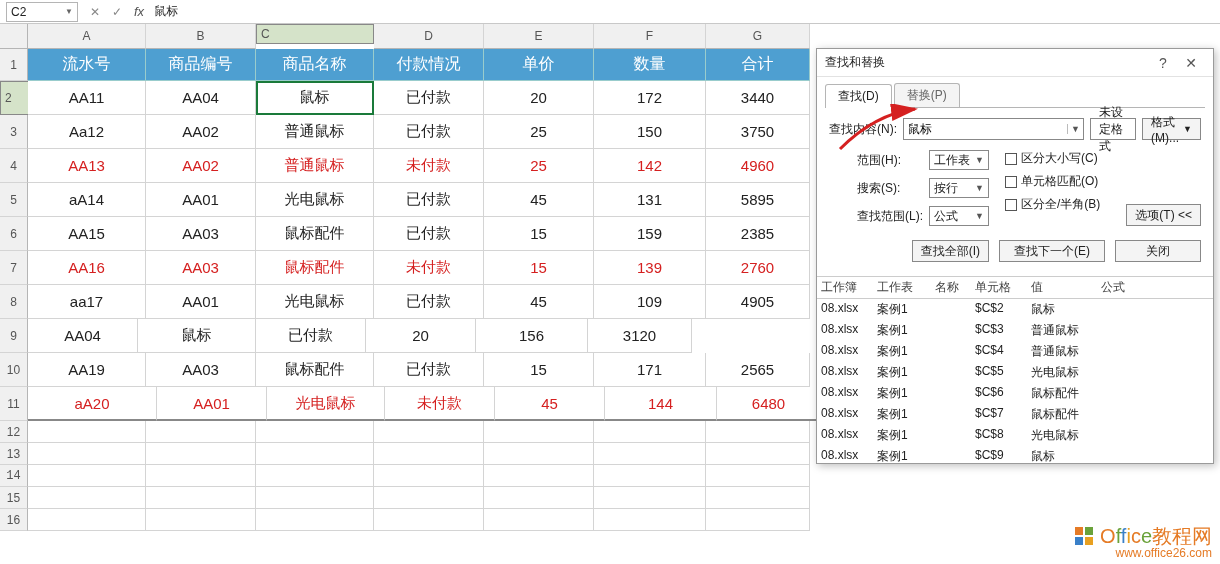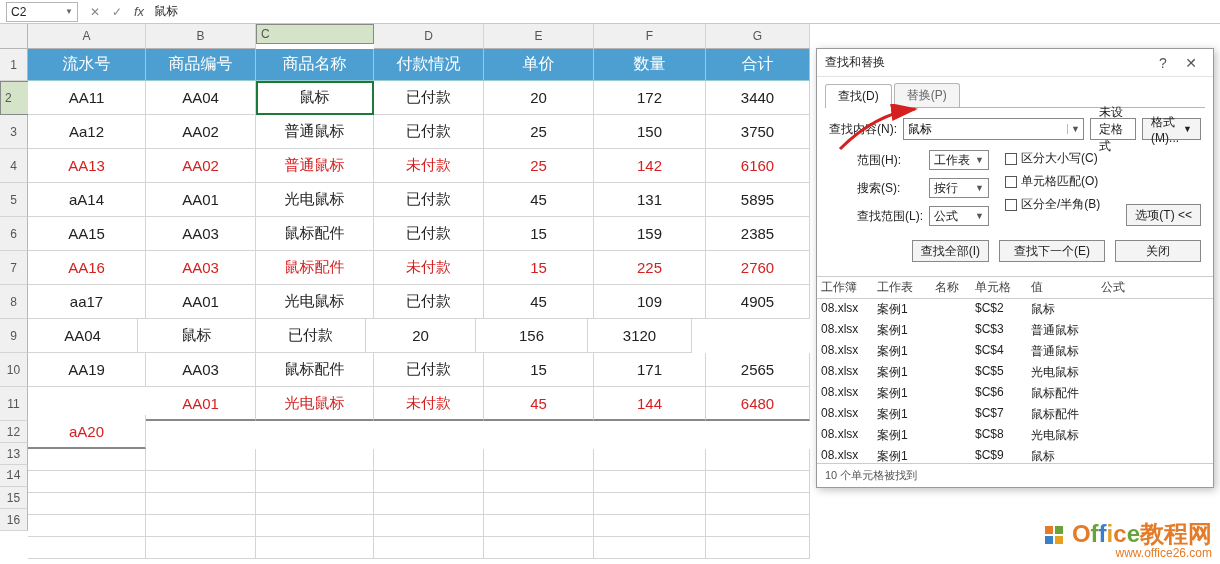--- a/index.html
+++ b/index.html
@@ -58,21 +58,21 @@
   .reshdr { display:flex; border-top:1px solid #ccc; border-bottom:1px solid #ccc; font-size:12px; color:#444; }
   .reshdr div, .resrow div { padding:2px 4px; }
   .reslist { max-height:164px; overflow:hidden; }
   .resrow { display:flex; font-size:12px; }
   .c-wb { width:56px; } .c-ws { width:58px; } .c-nm { width:40px; } .c-cell { width:56px; } .c-val { width:70px; } .c-fm { flex:1; }
   .status { border-top:1px solid #ccc; padding:4px 8px; font-size:11px; color:#555; }
   
   .arrow { position:absolute; z-index:60; pointer-events:none; }
   
   .wm { position:absolute; right:8px; bottom:4px; z-index:55; font-family:Arial,sans-serif; }
-  .wm .l1 { font-size:24px; font-weight:bold; }
+  .wm .l1 { font-size:20px; font-weight:normal; }
   .wm .l2 { font-size:12px; color:#e57b26; text-align:right; margin-top:-4px; }
   .wm .o { color:#e57b26; } .wm .g { color:#6aa23a; } .wm .b { color:#3a80c8; } .wm .y { color:#e8a020; }
 </style>
 </head>
 <body>
 
 <div class="fbar">
   <div class="namebox">
     <span>C2</span>
     <span class="tri">▼</span>
@@ -142,21 +142,21 @@
         <div class="cell" style="width: 112px; height: 34px;">150</div>
         <div class="cell" style="width: 104px; height: 34px;">3750</div>
       </div>
       <div class="row">
         <div class="cell red" style="width: 118px; height: 34px;">AA13</div>
         <div class="cell red" style="width: 110px; height: 34px;">AA02</div>
         <div class="cell red" style="width: 118px; height: 34px;">普通鼠标</div>
         <div class="cell red" style="width: 110px; height: 34px;">未付款</div>
         <div class="cell red" style="width: 110px; height: 34px;">25</div>
         <div class="cell red" style="width: 112px; height: 34px;">142</div>
-        <div class="cell red" style="width: 104px; height: 34px;">6160</div>
+        <div class="cell red" style="width: 104px; height: 34px;">4960</div>
       </div>
       <div class="row">
         <div class="cell" style="width: 118px; height: 34px;">aA14</div>
         <div class="cell" style="width: 110px; height: 34px;">AA01</div>
         <div class="cell" style="width: 118px; height: 34px;">光电鼠标</div>
         <div class="cell" style="width: 110px; height: 34px;">已付款</div>
         <div class="cell" style="width: 110px; height: 34px;">45</div>
         <div class="cell" style="width: 112px; height: 34px;">131</div>
         <div class="cell" style="width: 104px; height: 34px;">5895</div>
       </div>
@@ -168,21 +168,21 @@
         <div class="cell" style="width: 110px; height: 34px;">15</div>
         <div class="cell" style="width: 112px; height: 34px;">159</div>
         <div class="cell" style="width: 104px; height: 34px;">2385</div>
       </div>
       <div class="row">
         <div class="cell red" style="width: 118px; height: 34px;">AA16</div>
         <div class="cell red" style="width: 110px; height: 34px;">AA03</div>
         <div class="cell red" style="width: 118px; height: 34px;">鼠标配件</div>
         <div class="cell red" style="width: 110px; height: 34px;">未付款</div>
         <div class="cell red" style="width: 110px; height: 34px;">15</div>
-        <div class="cell red" style="width: 112px; height: 34px;">225</div>
+        <div class="cell red" style="width: 112px; height: 34px;">139</div>
         <div class="cell red" style="width: 104px; height: 34px;">2760</div>
       </div>
       <div class="row">
         <div class="cell" style="width: 118px; height: 34px;">aa17</div>
         <div class="cell" style="width: 110px; height: 34px;">AA01</div>
         <div class="cell" style="width: 118px; height: 34px;">光电鼠标</div>
         <div class="cell" style="width: 110px; height: 34px;">已付款</div>
         <div class="cell" style="width: 110px; height: 34px;">45</div>
         <div class="cell" style="width: 112px; height: 34px;">109</div>
         <div class="cell" style="width: 104px; height: 34px;">4905</div>
@@ -198,21 +198,21 @@
       <div class="row">
         <div class="cell" style="width: 118px; height: 34px;">AA19</div>
         <div class="cell" style="width: 110px; height: 34px;">AA03</div>
         <div class="cell" style="width: 118px; height: 34px;">鼠标配件</div>
         <div class="cell" style="width: 110px; height: 34px;">已付款</div>
         <div class="cell" style="width: 110px; height: 34px;">15</div>
         <div class="cell" style="width: 112px; height: 34px;">171</div>
         <div class="cell" style="width: 104px; height: 34px;">2565</div>
       </div>
       <div class="row">
-        <div class="cell red thickb" style="width: 118px; height: 34px; margin-top: 28px;">aA20</div>
+        <div class="cell red thickb" style="width: 129px; height: 34px;">aA20</div>
         <div class="cell red thickb" style="width: 110px; height: 34px;">AA01</div>
         <div class="cell red thickb" style="width: 118px; height: 34px;">光电鼠标</div>
         <div class="cell red thickb" style="width: 110px; height: 34px;">未付款</div>
         <div class="cell red thickb" style="width: 110px; height: 34px;">45</div>
         <div class="cell red thickb" style="width: 112px; height: 34px;">144</div>
         <div class="cell red thickb" style="width: 104px; height: 34px;">6480</div>
       </div>
       <div class="row">
         <div class="cell" style="width: 118px; height: 22px;"></div>
         <div class="cell" style="width: 110px; height: 22px;"></div>
@@ -405,21 +405,20 @@
         </div>
         <div class="resrow">
           <div class="c-wb">08.xlsx</div>
           <div class="c-ws">案例1</div>
           <div class="c-nm"></div>
           <div class="c-cell">$C$9</div>
           <div class="c-val">鼠标</div>
           <div class="c-fm"></div>
         </div>
       </div>
-    <div class="status">10 个单元格被找到</div>
   </div>
 
   <svg class="arrow" style="left:835px; top:80px;" width="90" height="50">
     <defs>
         <marker id="ah" markerWidth="10" markerHeight="10" refX="8" refY="3" orient="auto">
           <path d="M0,0 L0,6 L9,3 z" fill="#d52020"></path>
         </marker>
       </defs>
     <path d="M5,45 Q40,10 80,5" stroke="#d52020" stroke-width="3" fill="none" marker-end="url(#ah)"></path>
   </svg>

